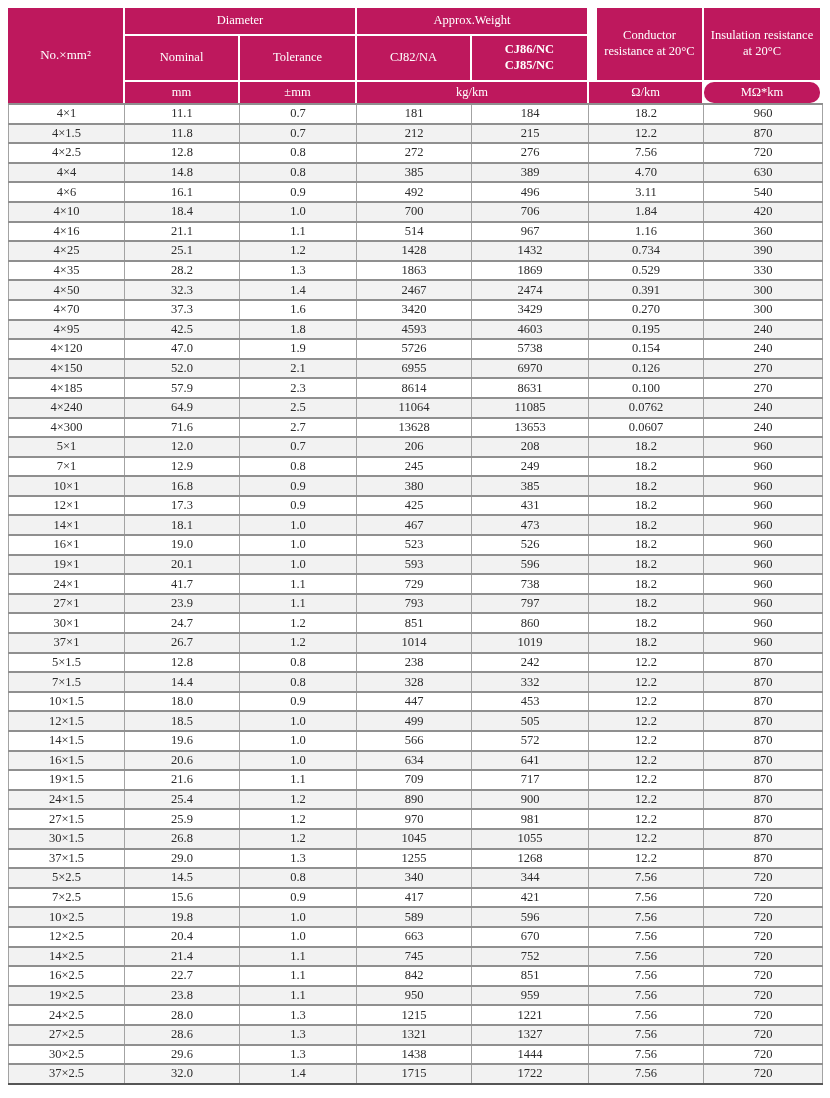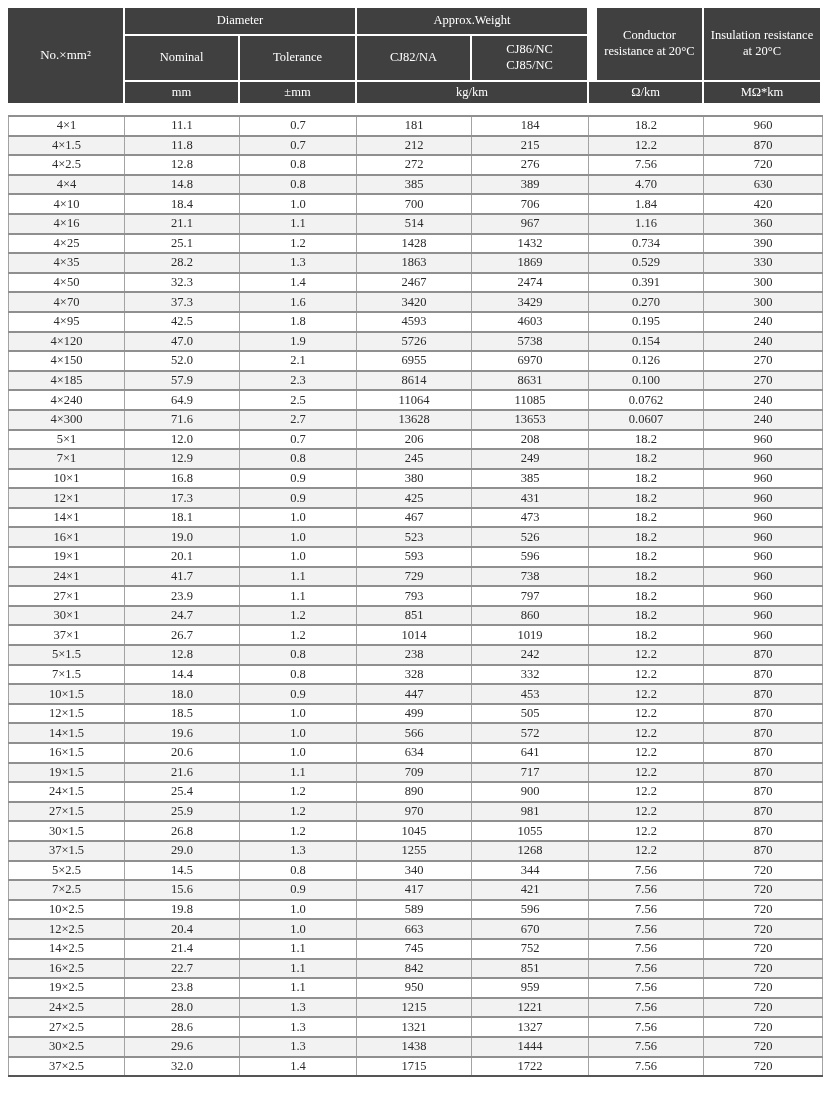--- a/index.html
+++ b/index.html
@@ -18,51 +18,51 @@
   
   .spec-header {
     display: grid;
     grid-template-columns: 115px 113px 115px 113px 115px 113px 116px;
     grid-template-rows: 26px 44px 21px;
     gap: 2px;
     background: #ffffff;
     width: 812px;
   }
   .hcell {
-    background: #404040;
+    background: #be185d;
     color: #ffffff;
     display: flex;
     align-items: center;
     justify-content: center;
     text-align: center;
     font-size: 12.5px;
     line-height: 1.25;
     padding: 1px 3px;
     box-sizing: border-box;
   }
   .h-no        { grid-column: 1;     grid-row: 1 / 4; font-size: 13px; }
   .h-diameter  { grid-column: 2 / 4; grid-row: 1; }
   .h-weight    { grid-column: 4 / 6; grid-row: 1; }
   .h-conductor { grid-column: 6;     grid-row: 1 / 3; margin-left: 8px; }
   .h-insulation{ grid-column: 7;     grid-row: 1 / 3; }
   .h-nominal   { grid-column: 2; grid-row: 2; }
   .h-tolerance { grid-column: 3; grid-row: 2; }
   .h-cj82      { grid-column: 4; grid-row: 2; }
-  .h-cj86      { grid-column: 5; grid-row: 2; white-space: pre-line; }
+  .h-cj86      { grid-column: 5; grid-row: 2; white-space: pre-line; font-weight: bold; }
   .h-umm       { grid-column: 2; grid-row: 3; }
   .h-upmmm     { grid-column: 3; grid-row: 3; }
   .h-ukgkm     { grid-column: 4 / 6; grid-row: 3; }
   .h-uohm      { grid-column: 6; grid-row: 3; }
-  .h-umohm     { grid-column: 7; grid-row: 3; }
+  .h-umohm     { grid-column: 7; grid-row: 3; border-radius: 10px; }
   
   table.spec-body {
     width: 814px;
     border-collapse: collapse;
     table-layout: fixed;
-    margin-top: 12px;
+    margin-top: 0;
   }
   table.spec-body col.c1 { width: 116px; }
   table.spec-body col.c2 { width: 115px; }
   table.spec-body col.c3 { width: 117px; }
   table.spec-body col.c4 { width: 115px; }
   table.spec-body col.c5 { width: 117px; }
   table.spec-body col.c6 { width: 115px; }
   table.spec-body col.c7 { width: 119px; }
   table.spec-body td {
     border-left: 1px solid #a3a3a3;
@@ -145,20 +145,29 @@
         <tr>
           <td>4×4</td>
           <td>14.8</td>
           <td>0.8</td>
           <td>385</td>
           <td>389</td>
           <td>4.70</td>
           <td>630</td>
         </tr>
         <tr>
+          <td>4×6</td>
+          <td>16.1</td>
+          <td>0.9</td>
+          <td>492</td>
+          <td>496</td>
+          <td>3.11</td>
+          <td>540</td>
+        </tr>
+        <tr>
           <td>4×10</td>
           <td>18.4</td>
           <td>1.0</td>
           <td>700</td>
           <td>706</td>
           <td>1.84</td>
           <td>420</td>
         </tr>
         <tr>
           <td>4×16</td>

